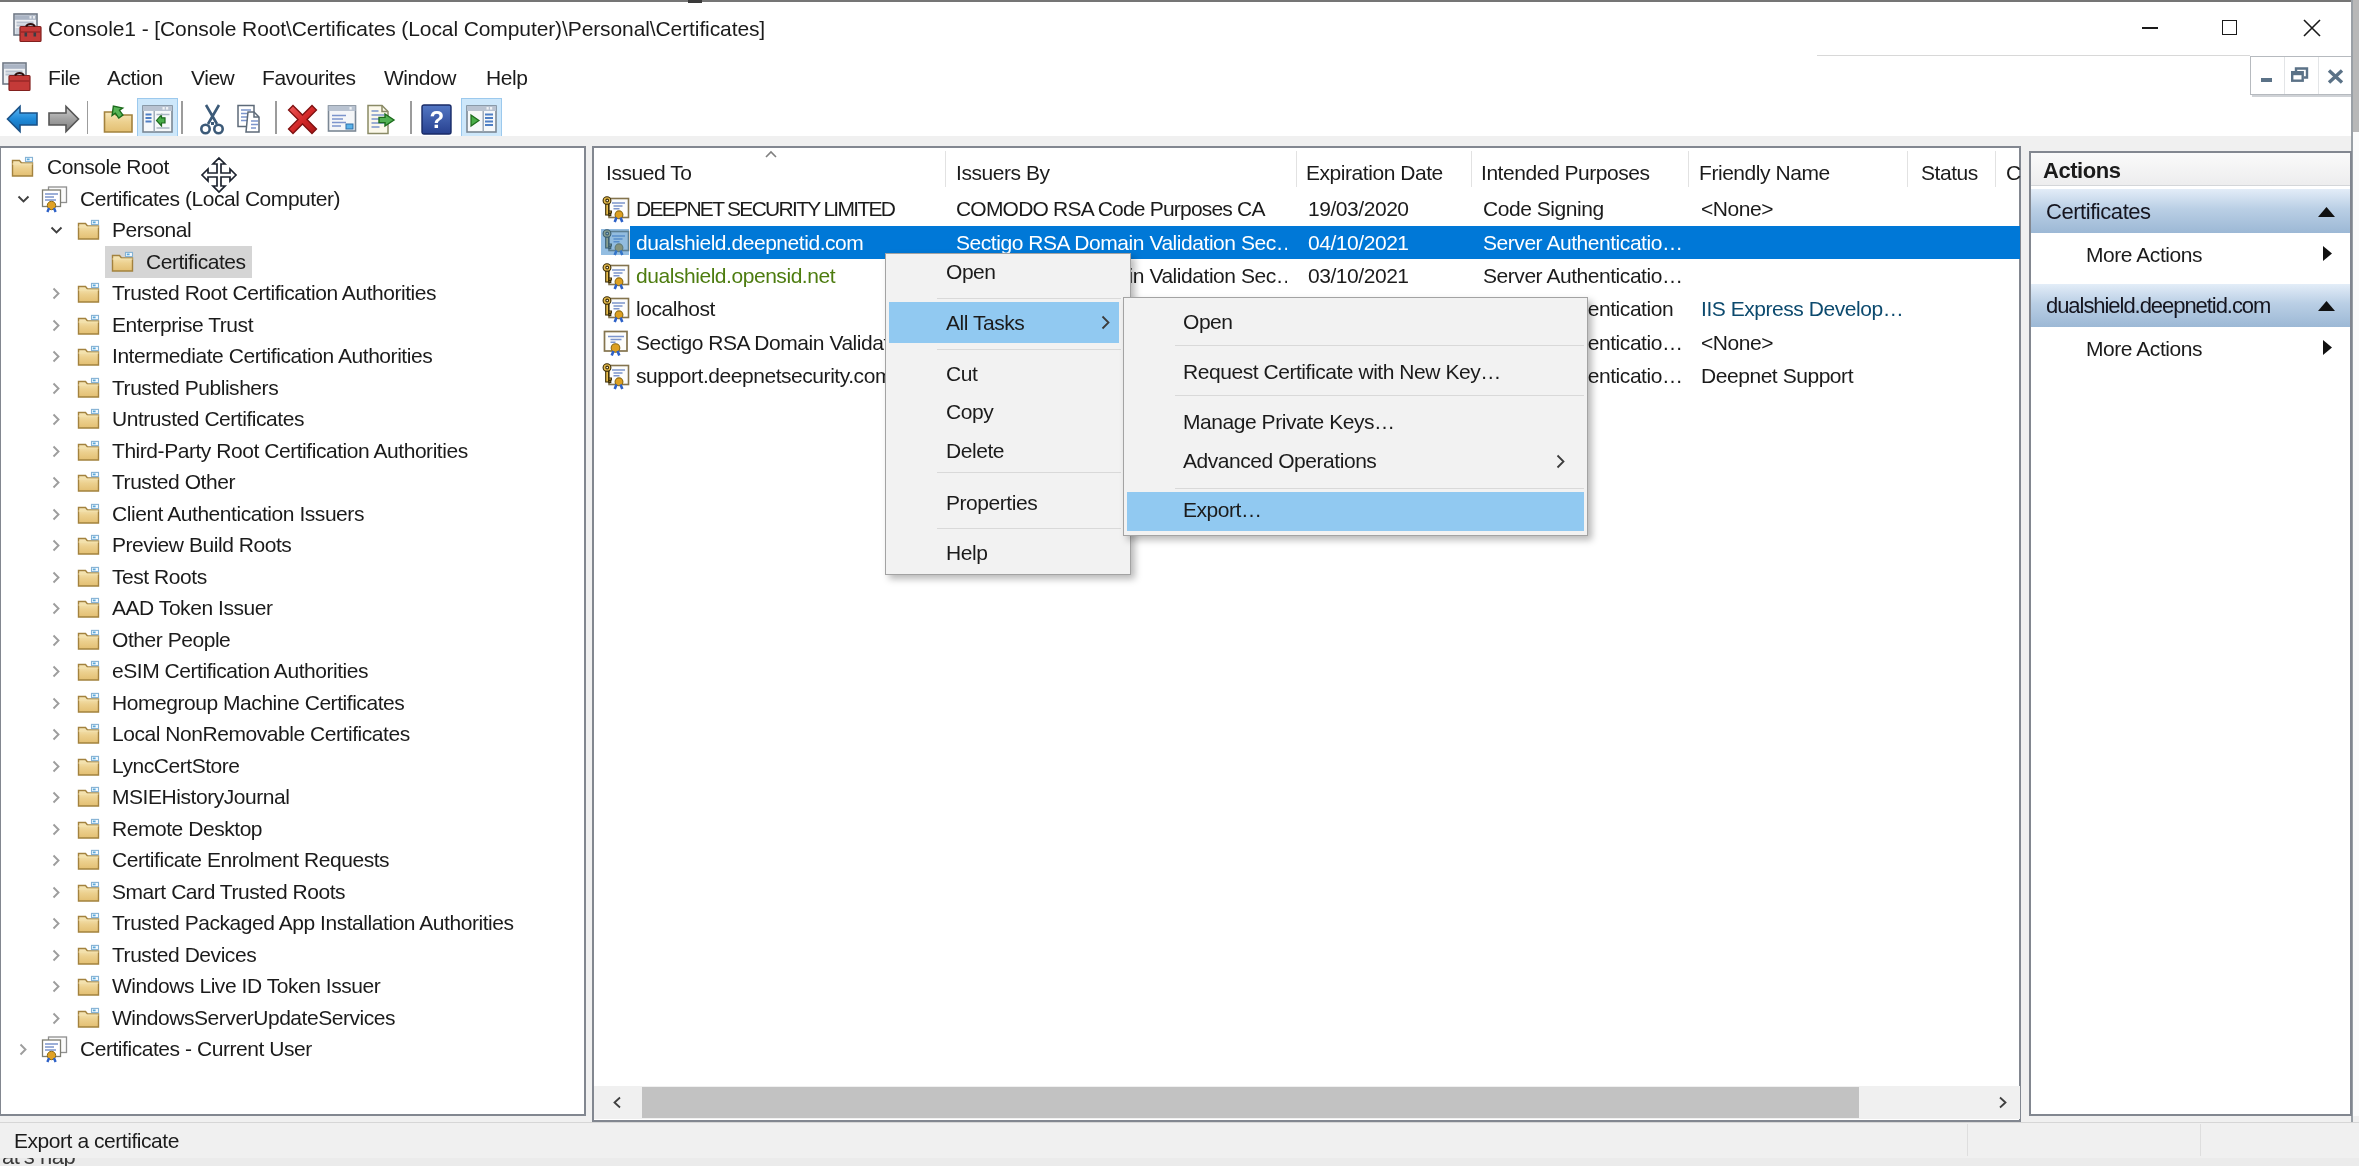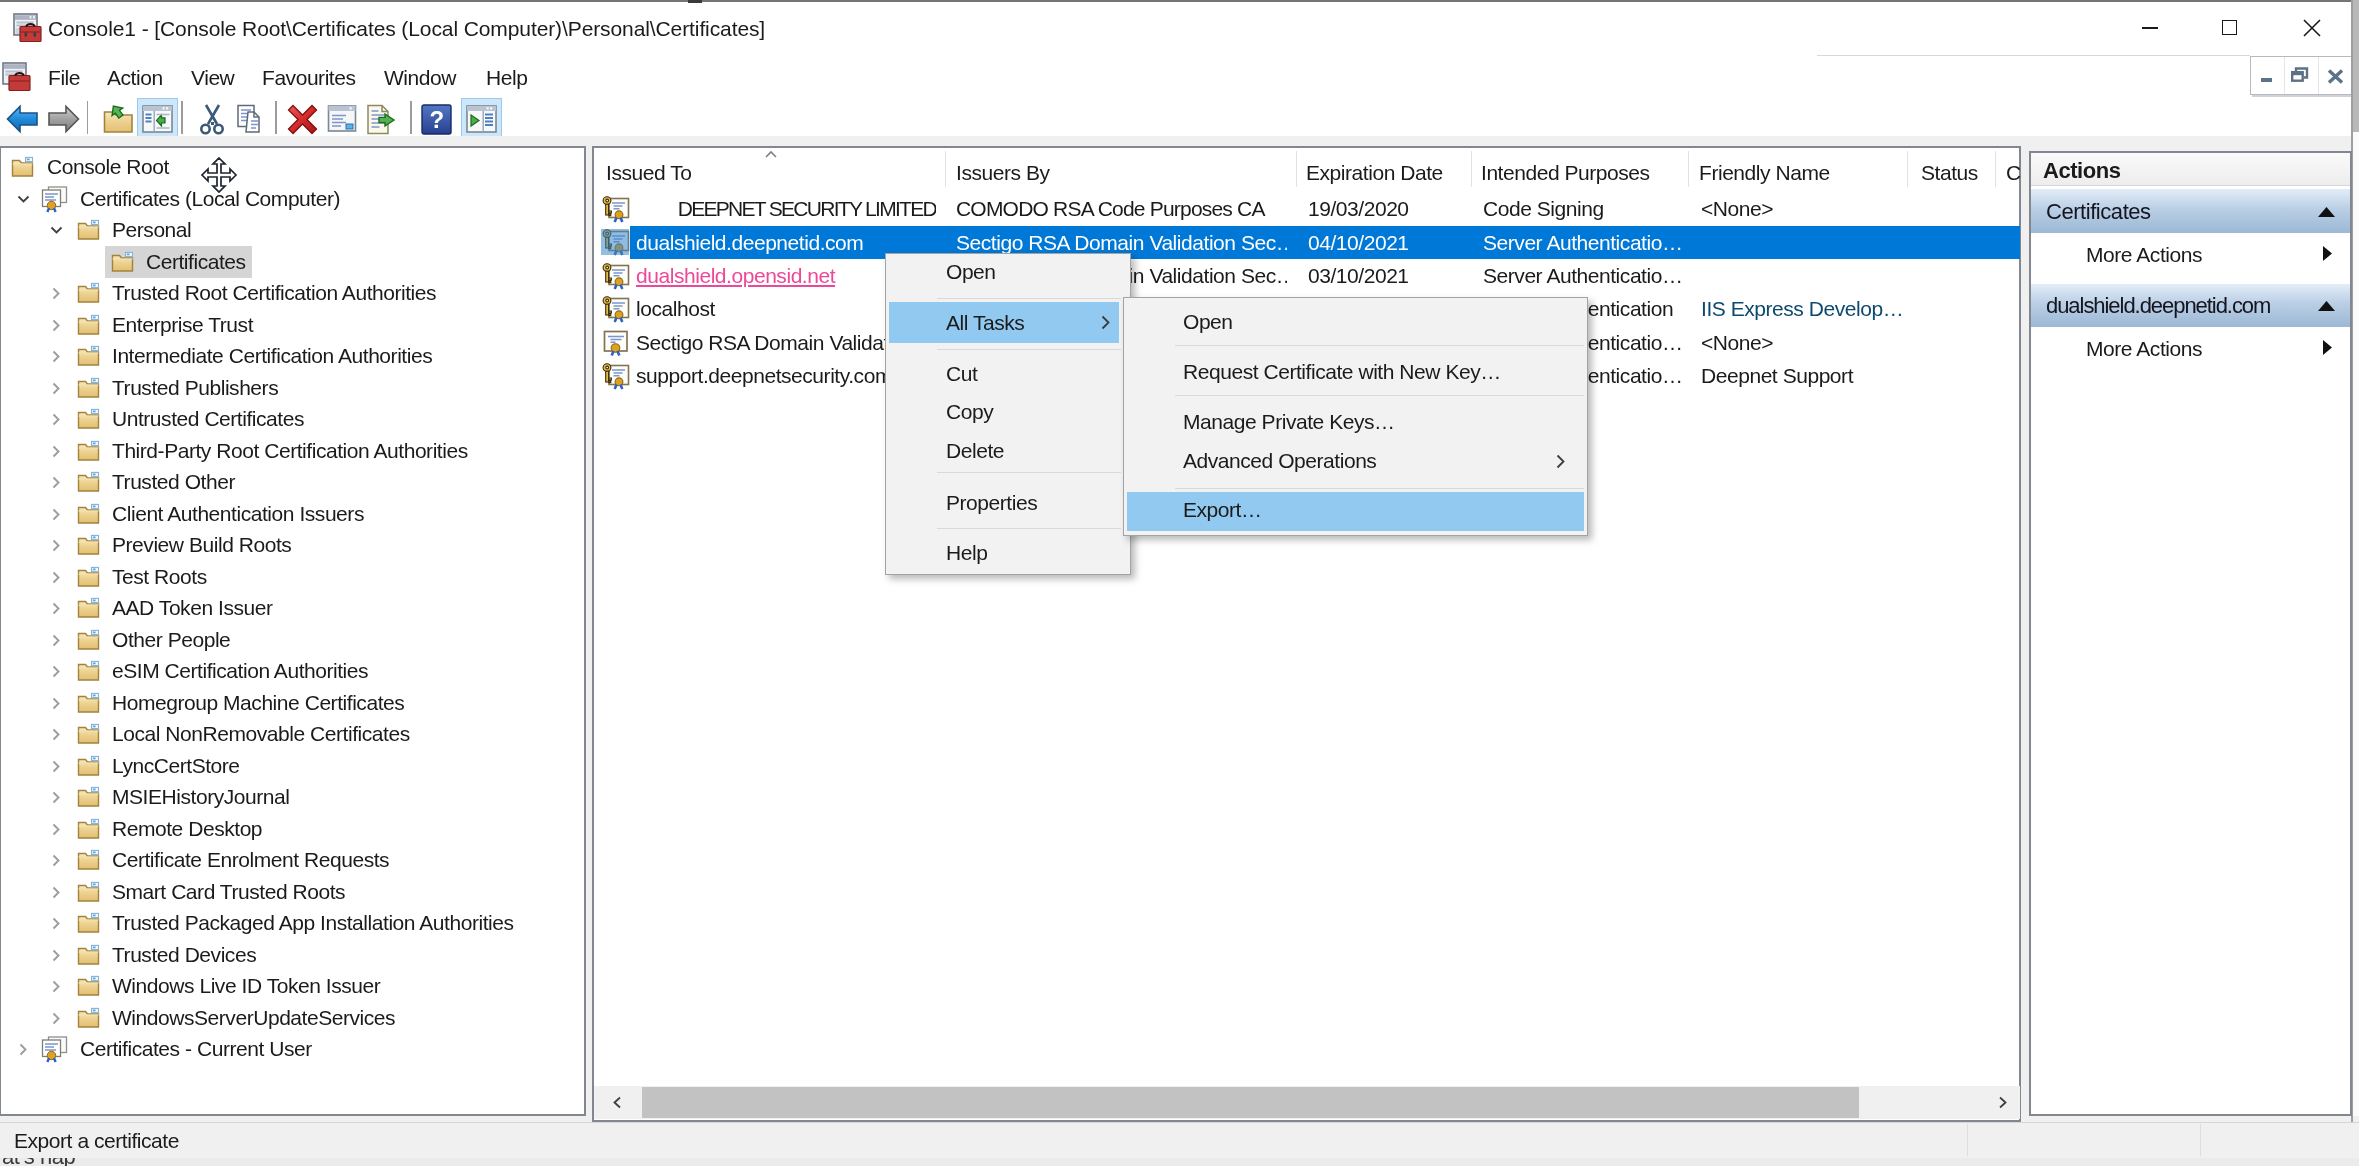--- a/index.html
+++ b/index.html
@@ -490,21 +490,21 @@
 <path d="M11 8 h13 M12.5 11 h9 M12.5 13.7 h6" stroke="#7c95cc" stroke-width="1.5"></path>
 <circle cx="18" cy="19.8" r="3.9" fill="#dda021" stroke="#8e6a10" stroke-width="1.1"></circle>
 <path d="M15.5 22.5 l-1.8 4.5 M19.5 22.5 l1.8 4.5" stroke="#2d61c8" stroke-width="2.6"></path>
 <g stroke="#3a2c06" stroke-width="1.1" fill="#e7bc4c">
 <circle cx="6" cy="5.6" r="3.9"></circle>
 <circle cx="6.2" cy="5.5" r="1.4" fill="#fdf6e2"></circle>
 <rect x="4.7" y="9.2" width="2.9" height="10.8"></rect>
 <path d="M7.8 16 h2.6 v2 h-2.6 z M7.8 19 h2 v1.6 h-2 z"></path>
 </g>
 </svg>
-<div class="txt" style="left:636px;top:196.2px;width:300px;overflow:hidden;color:#1b1b1b;letter-spacing:-1.7px;text-align:right;">DEEPNET SECURITY LIMITED</div>
+<div class="txt" style="left:636px;top:196.2px;width:300px;overflow:hidden;color:#1b1b1b;letter-spacing:-1.7px;">DEEPNET SECURITY LIMITED</div>
 <div class="txt" style="left:956px;top:196.2px;width:331px;overflow:hidden;color:#1b1b1b;letter-spacing:-0.8px;">COMODO RSA Code Purposes CA</div>
 <div class="txt" style="left:1308px;top:196.2px;color:#1b1b1b">19/03/2020</div>
 <div class="txt" style="left:1483px;top:196.2px;width:202px;overflow:hidden;color:#1b1b1b">Code Signing</div>
 <div class="txt" style="left:1701px;top:196.2px;width:200px;overflow:hidden;color:#1b1b1b">&lt;None&gt;</div>
 <div class="ab" style="left:630px;top:226.0px;width:1390px;height:33.4px;background:#0078d7"></div>
 <svg class="ab" style="left:601px;top:228.1px" width="29" height="28" viewBox="0 0 29 28">
 <rect x="8" y="3.5" width="19.5" height="19" fill="#fdfdfb" stroke="#84744e" stroke-width="1.6"></rect>
 <path d="M11 8 h13 M12.5 11 h9 M12.5 13.7 h6" stroke="#7c95cc" stroke-width="1.5"></path>
 <circle cx="18" cy="19.8" r="3.9" fill="#dda021" stroke="#8e6a10" stroke-width="1.1"></circle>
 <path d="M15.5 22.5 l-1.8 4.5 M19.5 22.5 l1.8 4.5" stroke="#2d61c8" stroke-width="2.6"></path>
@@ -526,21 +526,21 @@
 <path d="M11 8 h13 M12.5 11 h9 M12.5 13.7 h6" stroke="#7c95cc" stroke-width="1.5"></path>
 <circle cx="18" cy="19.8" r="3.9" fill="#dda021" stroke="#8e6a10" stroke-width="1.1"></circle>
 <path d="M15.5 22.5 l-1.8 4.5 M19.5 22.5 l1.8 4.5" stroke="#2d61c8" stroke-width="2.6"></path>
 <g stroke="#3a2c06" stroke-width="1.1" fill="#e7bc4c">
 <circle cx="6" cy="5.6" r="3.9"></circle>
 <circle cx="6.2" cy="5.5" r="1.4" fill="#fdf6e2"></circle>
 <rect x="4.7" y="9.2" width="2.9" height="10.8"></rect>
 <path d="M7.8 16 h2.6 v2 h-2.6 z M7.8 19 h2 v1.6 h-2 z"></path>
 </g>
 </svg>
-<div class="txt" style="left:636px;top:263.0px;width:300px;overflow:hidden;color:#ec4899;text-decoration:underline;">dualshield.opensid.net</div>
+<div class="txt" style="left:636px;top:263.0px;width:300px;overflow:hidden;color:#4d7c0f;">dualshield.opensid.net</div>
 <div class="txt" style="left:956px;top:263.0px;width:331px;overflow:hidden;color:#1b1b1b;">Sectigo RSA Domain Validation Sec…</div>
 <div class="txt" style="left:1308px;top:263.0px;color:#1b1b1b">03/10/2021</div>
 <div class="txt" style="left:1483px;top:263.0px;width:202px;overflow:hidden;color:#1b1b1b">Server Authenticatio…</div>
 <div class="txt" style="left:1701px;top:263.0px;width:200px;overflow:hidden;color:#1b1b1b"></div>
 <svg class="ab" style="left:601px;top:294.9px" width="29" height="28" viewBox="0 0 29 28">
 <rect x="8" y="3.5" width="19.5" height="19" fill="#fdfdfb" stroke="#84744e" stroke-width="1.6"></rect>
 <path d="M11 8 h13 M12.5 11 h9 M12.5 13.7 h6" stroke="#7c95cc" stroke-width="1.5"></path>
 <circle cx="18" cy="19.8" r="3.9" fill="#dda021" stroke="#8e6a10" stroke-width="1.1"></circle>
 <path d="M15.5 22.5 l-1.8 4.5 M19.5 22.5 l1.8 4.5" stroke="#2d61c8" stroke-width="2.6"></path>
 <g stroke="#3a2c06" stroke-width="1.1" fill="#e7bc4c">

